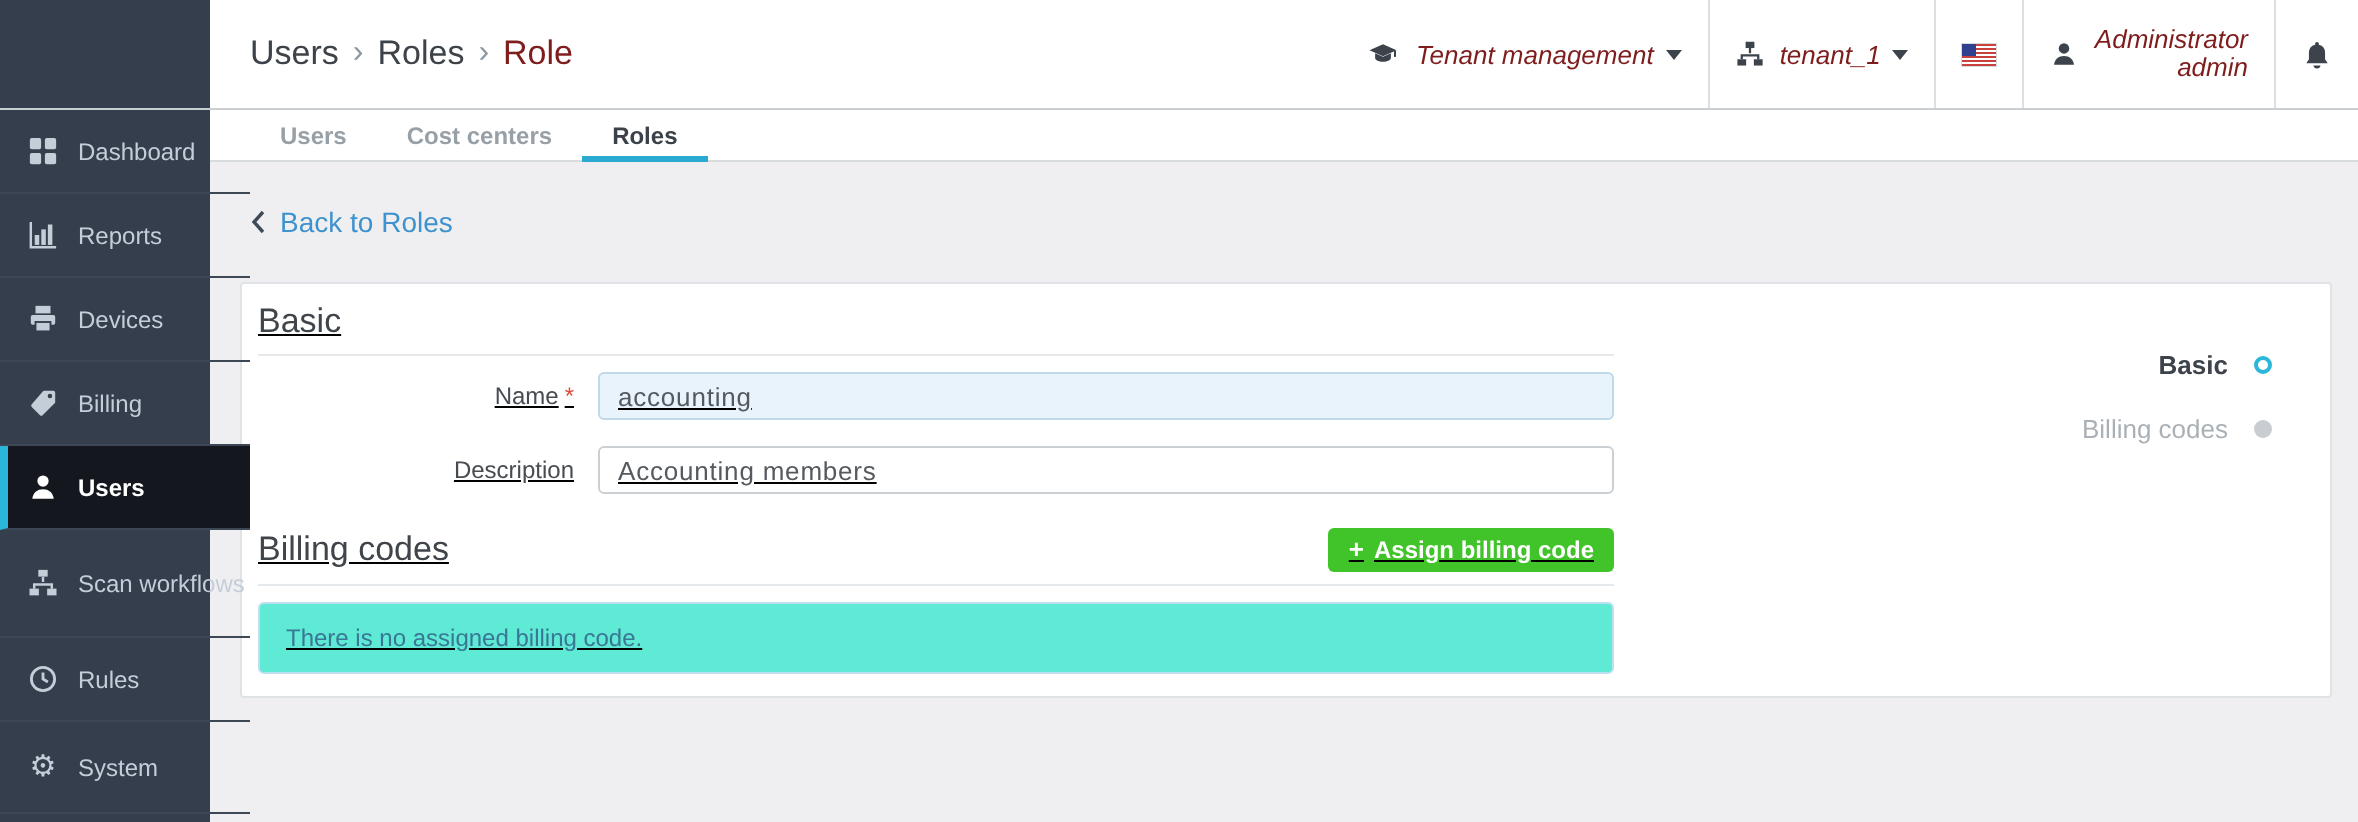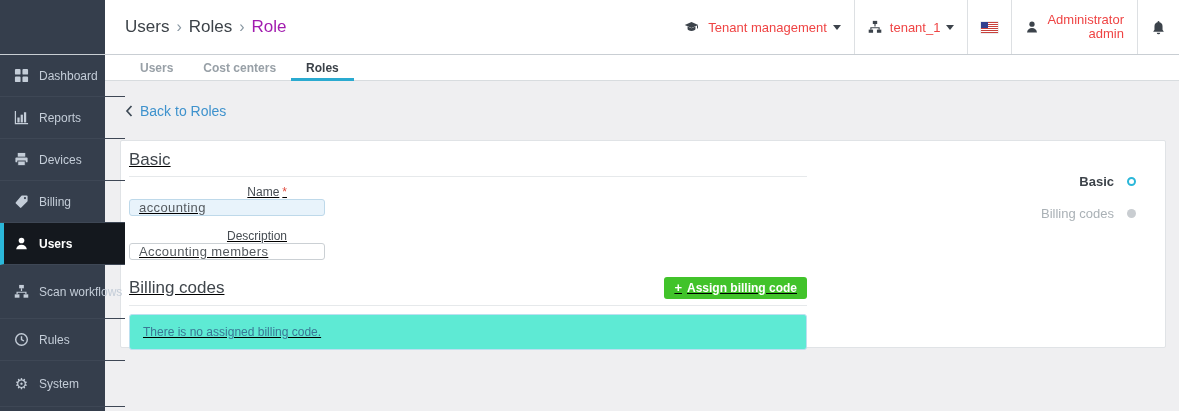--- a/index.html
+++ b/index.html
@@ -17,23 +17,23 @@
   .nav-item.tall { height:54px; }
   .nav-item.sys { height:46px; }
   .nav-item.active { background:#14181e; color:#ffffff; border-left:4px solid #2bb7d9; padding-left:9px; font-weight:bold; }
   .gear-glyph { font-size:15px; line-height:15px; }
 
   
   .header { position:absolute; left:105px; top:0; right:0; height:54px; background:#ffffff; display:flex; align-items:center; }
   .hairline { position:absolute; left:0; top:54px; width:1179px; height:1px; background:#c9ced3; z-index:3; }
   .breadcrumb { margin-left:20px; font-size:17px; color:#3d4349; display:flex; align-items:center; gap:7px; flex:1; }
   .crumb-sep { color:#8a98a3; font-size:16px; }
-  .crumb-current { color:#a21caf; }
+  .crumb-current { color:#7f1d1d; }
   .hdr-right { display:flex; align-items:stretch; height:54px; }
-  .hdr-seg { display:flex; align-items:center; padding:14px 13px; font-size:13px; color:#ef4444; cursor:pointer; }
+  .hdr-seg { display:flex; align-items:center; padding:14px 13px; font-size:13px; color:#7f1d1d; cursor:pointer;font-style:italic; }
   .hdr-seg + .hdr-seg { border-left:1px solid #dde0e3;text-align:right; }
   .hdr-ico { display:flex; align-items:center; justify-content:center; margin-right:8px; color:#3c434b; }
   .caret { width:0; height:0; border-left:4px solid transparent; border-right:4px solid transparent;
            border-top:5px solid #3c434b; margin-left:6px; }
   .user-lines { line-height:14px; font-size:13px; }
   .flag { width:17px; height:11px; position:relative;
           background:repeating-linear-gradient(180deg,#c8413c 0 1px,#ffffff 1px 2px); box-shadow:0 0 0 0.5px #d7dadd; }
   .flag::after { content:''; position:absolute; left:0; top:0; width:7px; height:6px; background:#31408e; }
 
   
@@ -48,21 +48,21 @@
   .main { position:absolute; left:105px; top:82px; right:0; bottom:0; background:#efeff1; }
   .back-link { display:inline-flex; align-items:center; gap:7px; margin:21px 0 0 20px;
                font-size:14px; color:#3e92cd; cursor:pointer; text-decoration:none; }
   .back-chevron { display:flex; align-items:center; }
 
   .card { position:relative; margin:19px 13px 0 15px; height:208px; background:#ffffff;
           border:1px solid #e0e3e6; border-radius:2px; padding:0 8px;text-decoration:underline; }
   .left-col { width:678px; }
   .section-title { font-size:17px; font-weight:400; color:#3f454b; }
   .basic-head { margin-top:9px; padding-bottom:6px; border-bottom:1px solid #e6e9eb; }
-  .frow { display:flex; align-items:flex-start; margin-top:8px;flex-direction:column; }
+  .frow { display:flex; align-items:center; margin-top:8px; }
   .frow + .frow { margin-top:13px; }
   .flabel { width:170px; text-align:right; padding-right:12px; font-size:12px; color:#464c52; }
   .req { color:#e04b3f; margin-left:3px; }
   .finput { flex:1; height:24px; border-radius:3px; font-size:13px; padding:0 9px; color:#555a5f;
             letter-spacing:0.4px; font-family:"Liberation Sans", sans-serif; outline:none; }
   .name-input { background:#e8f3fb; border:1px solid #bed9ea; }
   .desc-input { background:#ffffff; border:1px solid #cbd0d4; }
 
   .billing-head { display:flex; align-items:center; justify-content:space-between;
                   margin-top:17px; padding-bottom:6px; border-bottom:1px solid #e6e9eb; }

